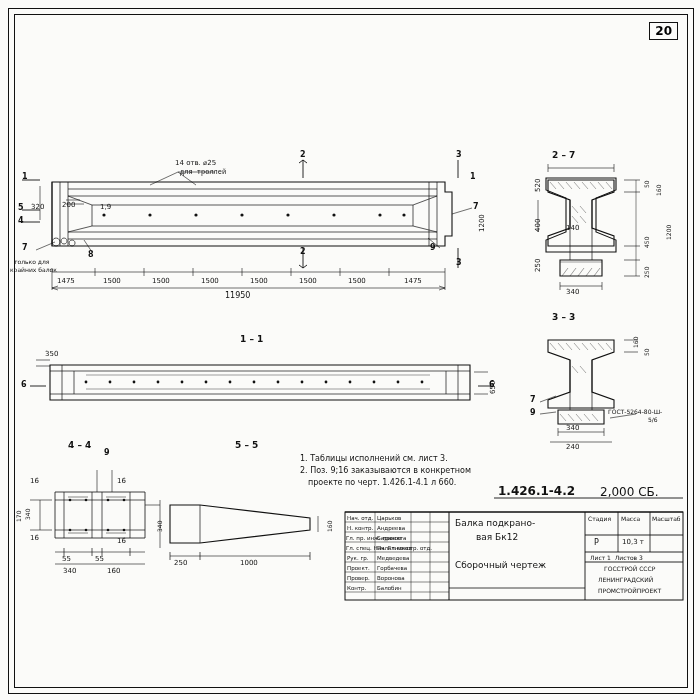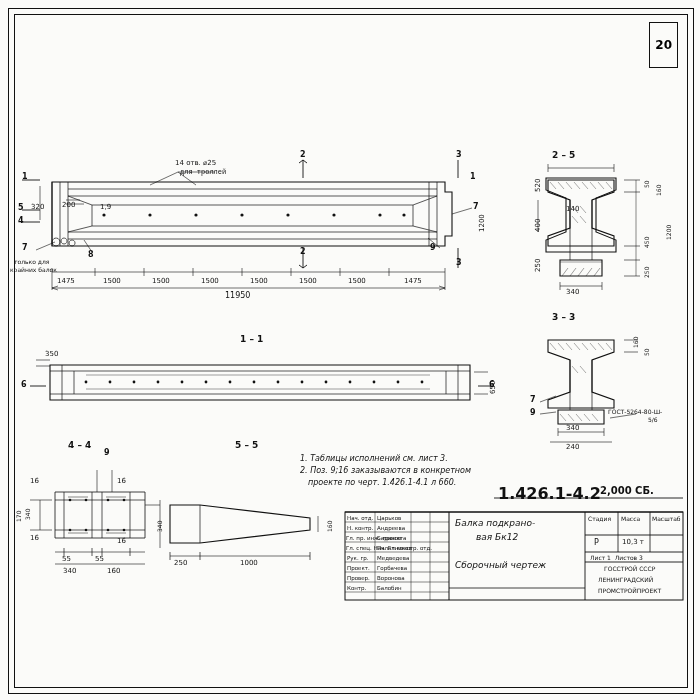--- a/index.html
+++ b/index.html
@@ -6,26 +6,26 @@
   body{width:700px;height:700px;overflow:hidden;font-family:"DejaVu Sans",sans-serif;}
   #sheet{position:relative;width:700px;height:700px;background:#fbfbf9;}
   .frame{position:absolute;left:8px;top:8px;width:684px;height:684px;border:1px solid #111;}
   .frame2{position:absolute;left:14px;top:14px;width:672px;height:672px;border:1px solid #111;}
   svg{position:absolute;left:0;top:0;width:700px;height:700px;}
   .txt{position:absolute;font-family:"DejaVu Sans",sans-serif;color:#111;white-space:pre;}
   .t6{font-size:6px;}
   .t7{font-size:7px;}
   .t8{font-size:8px;}
   .t9{font-size:9px;}
-  .t10{font-size:10px;font-weight:bold;}
-  .t12{font-size:16px;text-align:right;}
+  .t10{font-size:12px;}
+  .t12{font-size:12px;text-align:right;}
   .bold{font-weight:bold;}
-  .ital{font-style:italic;}
+  .ital{}
   .rot{transform-origin:0 0;}
-  .pagebox{position:absolute;right:22px;top:22px;border:1px solid #111;padding:15px 5px;font-size:12px;font-weight:bold;}
+  .pagebox{position:absolute;right:22px;top:22px;border:1px solid #111;padding:1px 5px;font-size:12px;font-weight:bold;}
   .cell{position:absolute;font-size:5.5px;color:#111;white-space:pre;}
 </style>
 </head>
 <body>
 
 <div id="sheet">
 
   <div class="frame"></div>
   <div class="frame2"></div>
   <div class="pagebox">20</div>
@@ -334,24 +334,24 @@
   <div class="txt t7" style="left:348px;top:277px;">1500</div>
   <div class="txt t7" style="left:404px;top:277px;">1475</div>
   <div class="txt t8" style="left:225px;top:291px;">11950</div>
 
   <div class="txt t9 bold" style="left:240px;top:334px;">1 – 1</div>
   <div class="txt t7" style="left:45px;top:350px;">350</div>
   <div class="txt t7 rot" style="left:489px;top:394px;transform:rotate(-90deg);">650</div>
   <div class="txt t8 bold" style="left:21px;top:380px;">6</div>
   <div class="txt t8 bold" style="left:489px;top:380px;">6</div>
 
-  <div class="txt t9 bold" style="left:552px;top:150px;">2 – 5</div>
+  <div class="txt t9 bold" style="left:552px;top:150px;">2 – 7</div>
   <div class="txt t7 rot" style="left:534px;top:192px;transform:rotate(-90deg);">520</div>
   <div class="txt t7 rot" style="left:534px;top:232px;transform:rotate(-90deg);">400</div>
-  <div class="txt t7" style="left:566px;top:205px;">140</div>
+  <div class="txt t7" style="left:566px;top:224px;">140</div>
   <div class="txt t7 rot" style="left:534px;top:272px;transform:rotate(-90deg);">250</div>
   <div class="txt t7" style="left:566px;top:288px;">340</div>
   <div class="txt t6 rot" style="left:643px;top:188px;transform:rotate(-90deg);">50</div>
   <div class="txt t6 rot" style="left:655px;top:196px;transform:rotate(-90deg);">160</div>
   <div class="txt t6 rot" style="left:665px;top:240px;transform:rotate(-90deg);">1200</div>
   <div class="txt t6 rot" style="left:643px;top:248px;transform:rotate(-90deg);">450</div>
   <div class="txt t6 rot" style="left:643px;top:278px;transform:rotate(-90deg);">250</div>
 
   <div class="txt t9 bold" style="left:552px;top:312px;">3 – 3</div>
   <div class="txt t6 rot" style="left:643px;top:356px;transform:rotate(-90deg);">50</div>

